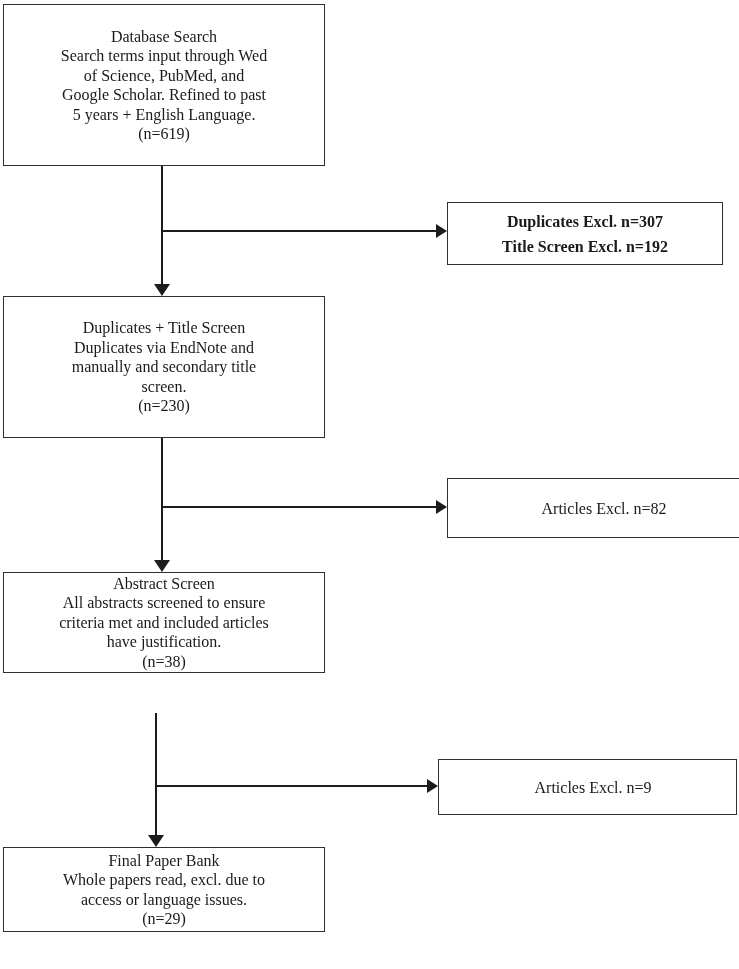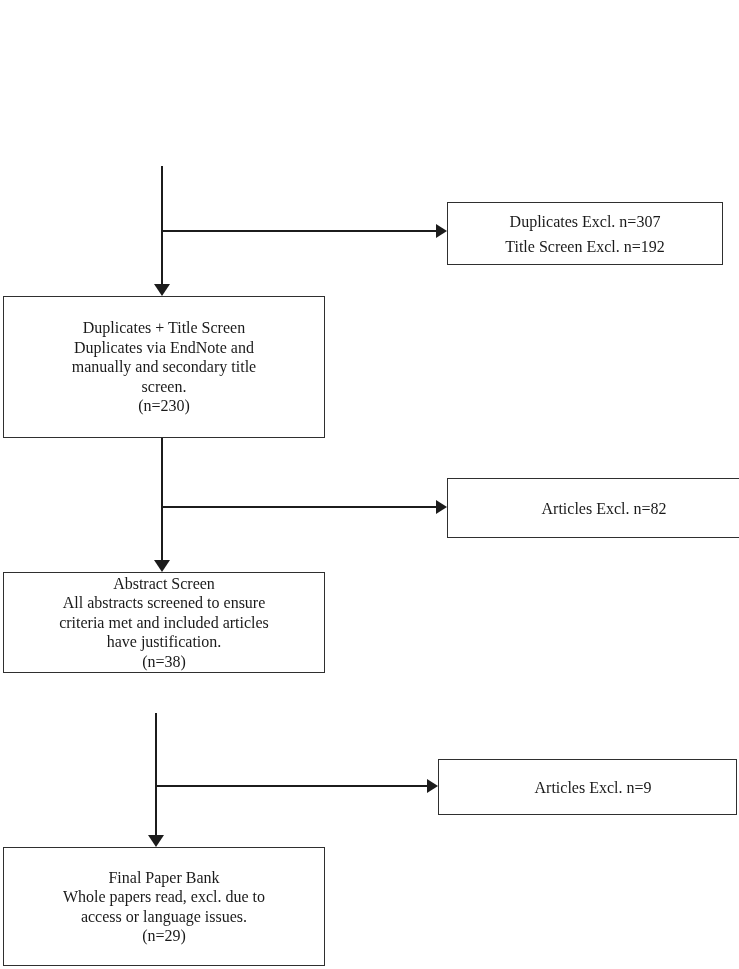--- a/index.html
+++ b/index.html
@@ -61,45 +61,53 @@
     border-top: 7px solid transparent;
     border-bottom: 7px solid transparent;
     border-left: 11px solid var(--arrow-color);
   }
 </style>
 </head>
 <body>
 
 <div class="canvas">
 
+  <div class="box main-box" style="top:4px; height:162px;">
+    <div class="box-text">Database Search
+Search terms input through Wed
+of Science, PubMed, and
+Google Scholar. Refined to past
+5 years + English Language.
+(n=619)</div>
+  </div>
 
   <div class="box main-box" style="top:296px; height:142px;">
     <div class="box-text">Duplicates + Title Screen
 Duplicates via EndNote and
 manually and secondary title
 screen.
 (n=230)</div>
   </div>
 
   <div class="box main-box" style="top:572px; height:101px;">
     <div class="box-text">Abstract Screen
 All abstracts screened to ensure
 criteria met and included articles
 have justification.
 (n=38)</div>
   </div>
 
-  <div class="box main-box" style="top:847px; height:119px;">
+  <div class="box main-box" style="top:847px; height:85px;">
     <div class="box-text">Final Paper Bank
 Whole papers read, excl. due to
 access or language issues.
 (n=29)</div>
   </div>
 
-  <div class="box excl" style="left:447px; top:202px; width:276px; height:63px;">
+  <div class="box excl" style="left:447px; top:202px; width:276px; height:63px;font-weight:bold;">
     <div class="box-text">Duplicates Excl. n=307
 Title Screen Excl. n=192</div>
   </div>
 
   <div class="box excl" style="left:447px; top:478px; width:314px; height:60px;">
     <div class="box-text">Articles Excl. n=82</div>
   </div>
 
   <div class="box excl" style="left:438px; top:759px; width:299px; height:56px;padding-left:11px;">
     <div class="box-text">Articles Excl. n=9</div>

